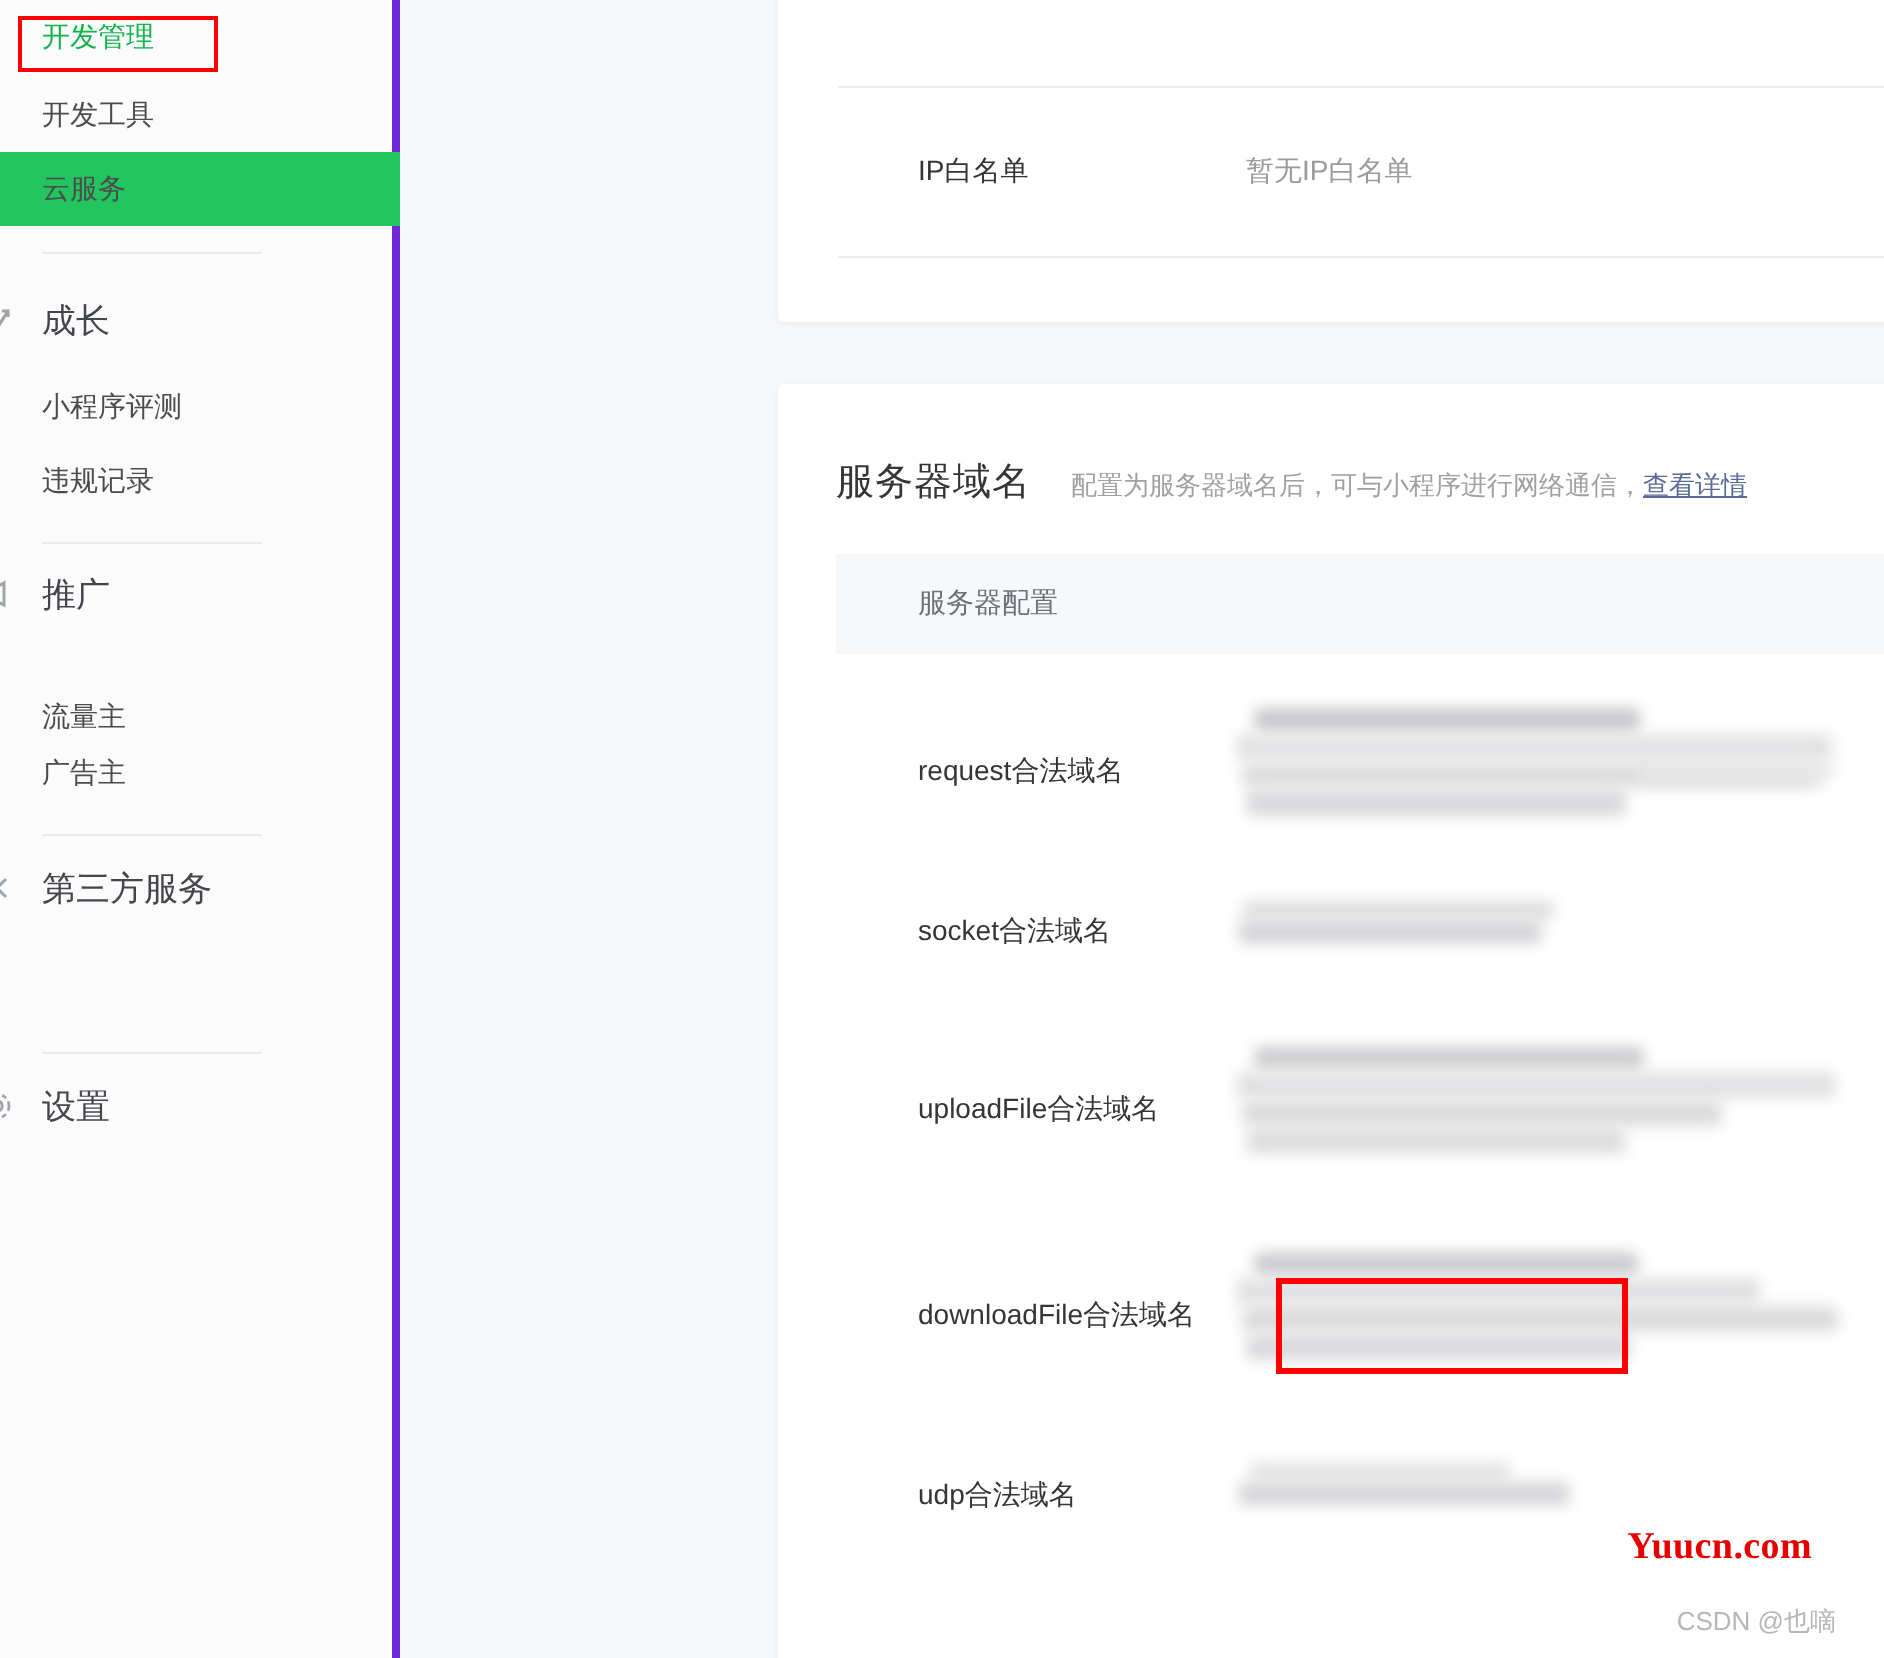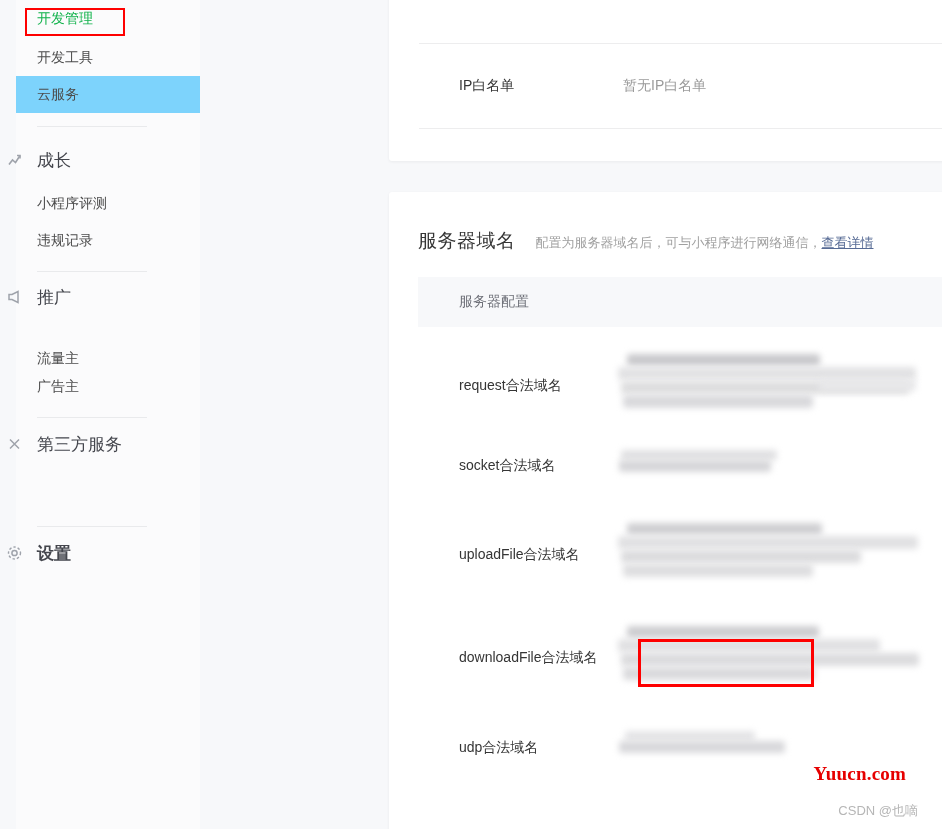--- a/index.html
+++ b/index.html
@@ -14,38 +14,38 @@
   #app {
     position: relative;
     width: 942px;
     height: 829px;
     background: #f7f8fa;
   }
 
   
   #sidebar {
     position: absolute;
-    left: 16px; top: 0;
+    left: 0; top: 0;
     width: 200px;
     height: 829px;
     background: #fbfbfc;
-    border-right: 1px solid #6d28d9;
+    border-right: 4px solid #6d28d9;
   }
   .nav-link {
     position: relative;
     height: 37px;
     display: flex;
     align-items: center;
     padding-left: 21px;
     font-size: 14px;
     color: #4c4c4c;
     cursor: pointer;
     white-space: nowrap;
   }
-  .nav-link.active-bg { background: #7dd3fc; }
+  .nav-link.active-bg { background: #22c55e; }
   .nav-link.boxed {
     color: #10b24a;
   }
   .red-box-nav {
     position: absolute;
     left: 9px; top: 8px;
     width: 100px; height: 28px;
     border: 2px solid #fe0000;
     background: transparent;
     pointer-events: none;
@@ -281,21 +281,21 @@
         <svg viewBox="0 0 17 17">
             <path d="M4 4 L13 13 M13 4 L4 13" stroke="currentColor" stroke-width="1.5" fill="none"></path>
           </svg>
       </span>
       <span>第三方服务</span>
     </div>
 
 
     <div class="nav-sep" style="position:absolute;top:518px;"></div>
 
-    <div class="nav-group" style="top:531px;position:absolute;width:168px;font-weight:bold;">
+    <div class="nav-group" style="top:531px;position:absolute;width:168px;">
       <span class="group-icon">
         <svg viewBox="0 0 17 17">
             <circle cx="8.5" cy="8.5" r="2.6" stroke="currentColor" stroke-width="1.5" fill="none"></circle>
             <circle cx="8.5" cy="8.5" r="6" stroke="currentColor" stroke-width="1.4" fill="none" stroke-dasharray="2.4 2"></circle>
           </svg>
       </span>
       <span>设置</span>
     </div>
 
   </div>

